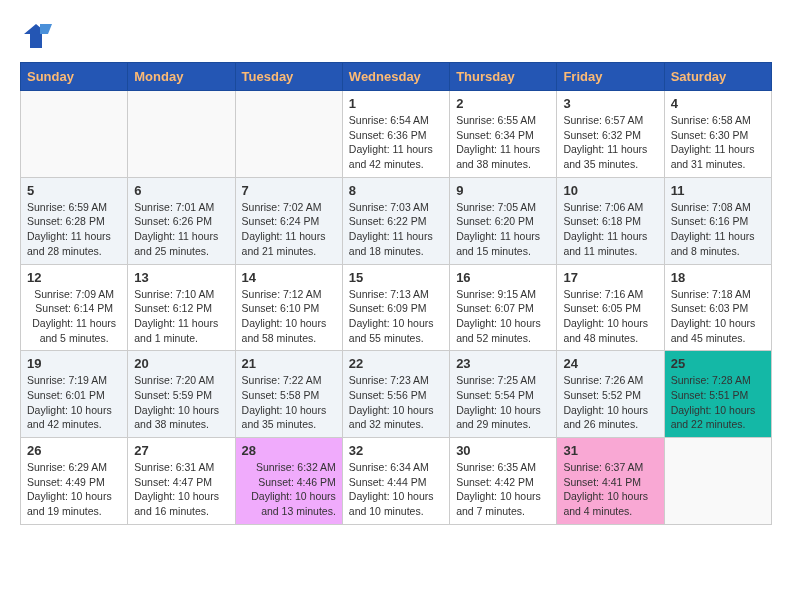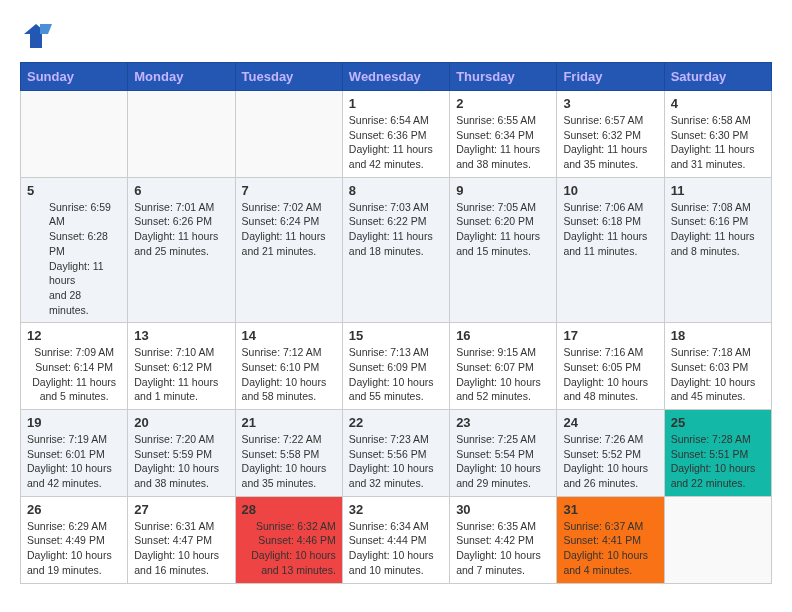--- a/index.html
+++ b/index.html
@@ -29,21 +29,21 @@
       font-size: 16px;
       color: #333;
     }
     .calendar {
       width: 100%;
       border-collapse: collapse;
       border: 1px solid #ccc;
     }
     .calendar th {
       background-color: #2456b4;
-      color: #c4b5fd;
+      color: #fdba74;
       text-align: left;
       padding: 6px 6px;
       font-size: 13px;
       border: 1px solid #1a4a9c;
     }
     .calendar td {
       vertical-align: top;
       padding: 5px 6px;
       border: 1px solid #ccc;
       width: calc(100% / 7);
@@ -144,21 +144,21 @@
           <span class="day-number">4</span>
           <div class="day-info" style="white-space: pre-line;">Sunrise: 6:58 AM
 Sunset: 6:30 PM
 Daylight: 11 hours
 and 31 minutes.</div>
         </td>
       </tr>
       <tr>
         <td style="background: rgb(240, 244, 248);">
           <span class="day-number">5</span>
-          <div class="day-info" style="white-space: pre-line; margin-left: 22px;">Sunrise: 6:59 AM
+          <div class="day-info" style="white-space: pre-line;">Sunrise: 6:59 AM
 Sunset: 6:28 PM
 Daylight: 11 hours
 and 28 minutes.</div>
         </td>
         <td style="background: rgb(240, 244, 248);">
           <span class="day-number">6</span>
           <div class="day-info" style="white-space: pre-line;">Sunrise: 7:01 AM
 Sunset: 6:26 PM
 Daylight: 11 hours
 and 25 minutes.</div>
@@ -309,42 +309,42 @@
 Daylight: 10 hours
 and 19 minutes.</div>
         </td>
         <td style="background: rgb(255, 255, 255);">
           <span class="day-number">27</span>
           <div class="day-info" style="white-space: pre-line;">Sunrise: 6:31 AM
 Sunset: 4:47 PM
 Daylight: 10 hours
 and 16 minutes.</div>
         </td>
-        <td style="background: #ef4444;">
+        <td style="background: #f0abfc;">
           <span class="day-number">28</span>
           <div class="day-info" style="white-space: pre-line; text-align: right;">Sunrise: 6:32 AM
 Sunset: 4:46 PM
 Daylight: 10 hours
 and 13 minutes.</div>
         </td>
         <td style="background: rgb(255, 255, 255);">
           <span class="day-number">32</span>
           <div class="day-info" style="white-space: pre-line;">Sunrise: 6:34 AM
 Sunset: 4:44 PM
 Daylight: 10 hours
 and 10 minutes.</div>
         </td>
         <td style="background: rgb(255, 255, 255);">
           <span class="day-number">30</span>
           <div class="day-info" style="white-space: pre-line;">Sunrise: 6:35 AM
 Sunset: 4:42 PM
 Daylight: 10 hours
 and 7 minutes.</div>
         </td>
-        <td style="background: #f97316;">
+        <td style="background: #f9a8d4;">
           <span class="day-number">31</span>
           <div class="day-info" style="white-space: pre-line;">Sunrise: 6:37 AM
 Sunset: 4:41 PM
 Daylight: 10 hours
 and 4 minutes.</div>
         </td>
         <td class="empty-cell"></td>
       </tr>
     </tbody>
 </table>

